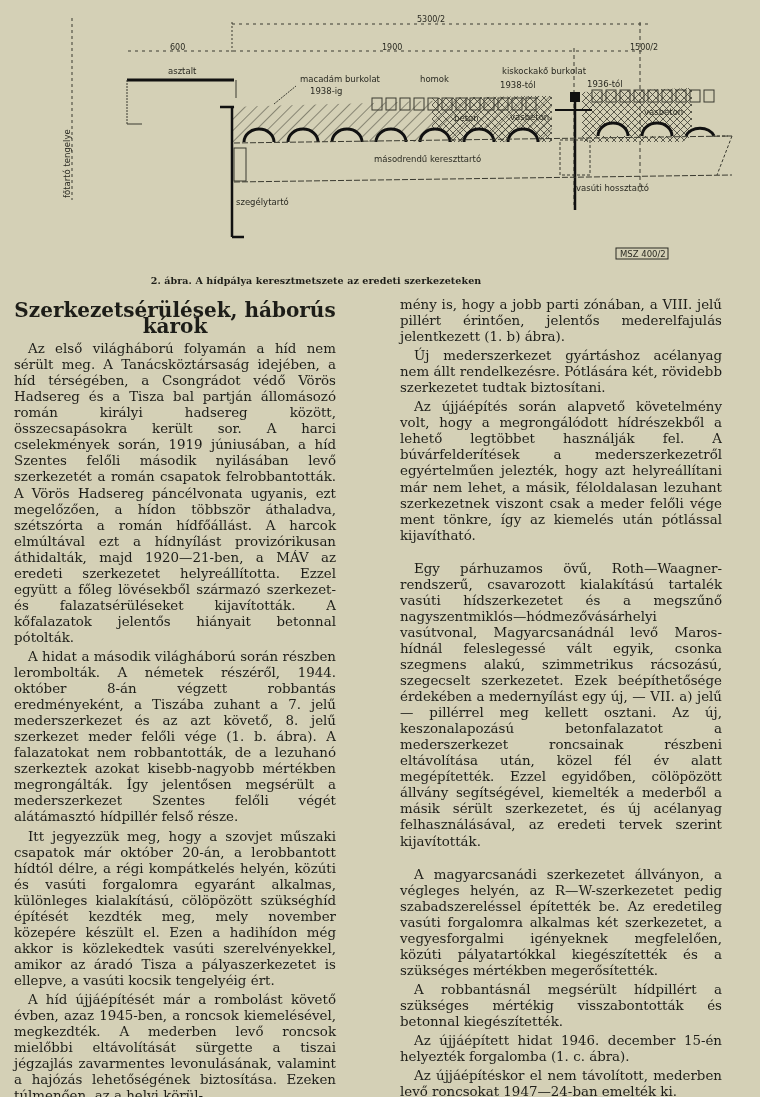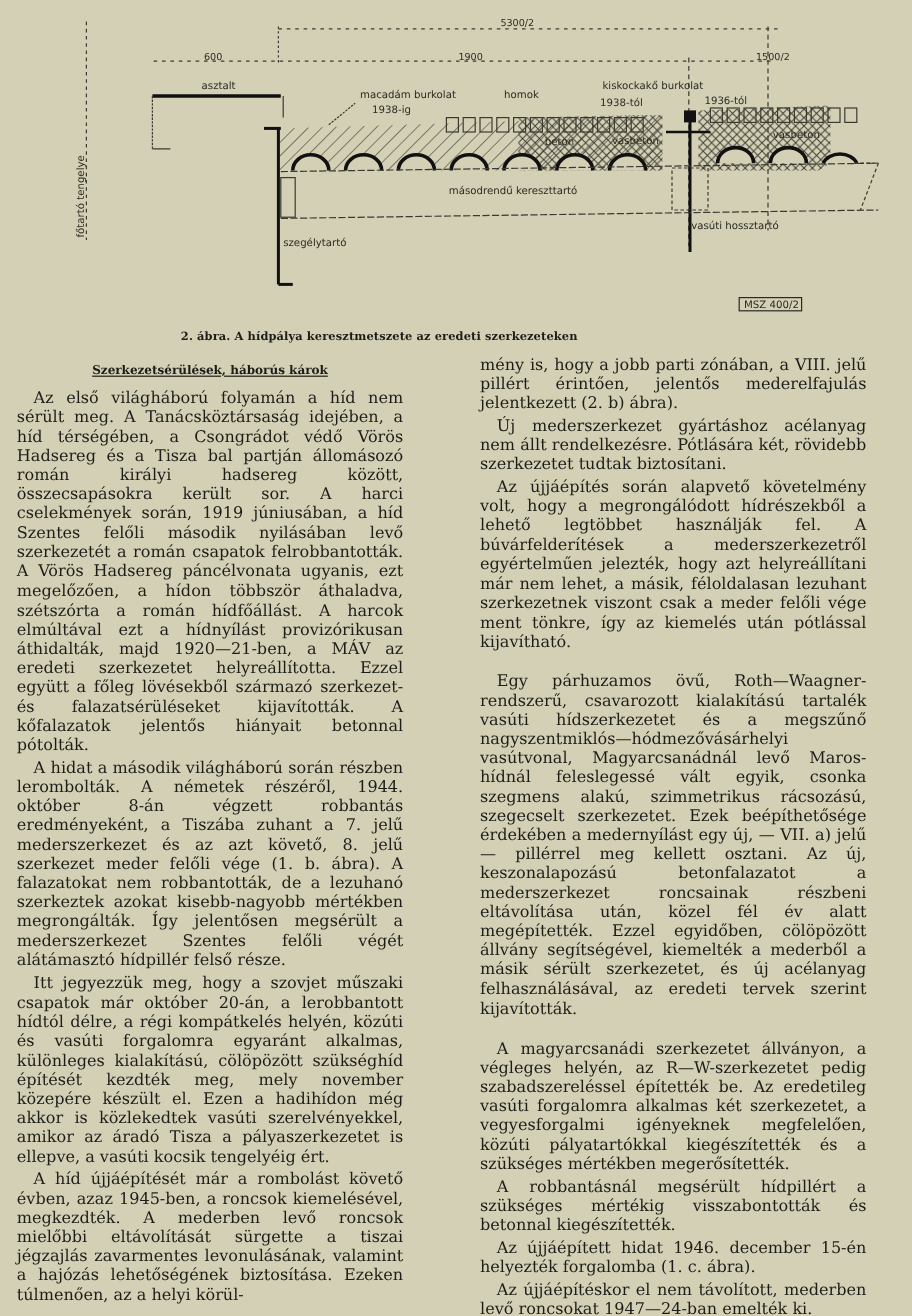--- a/index.html
+++ b/index.html
@@ -13,23 +13,22 @@
   .figure svg { position: absolute; left: 0; top: 0; }
   .fig-caption {
     position: absolute; left: 0; top: 275px; width: 608px; text-align: center;
     font-family: "DejaVu Serif", serif; font-size: 9.5px; font-weight: bold;
     letter-spacing: 0.1px;
   }
   .col { position: absolute; top: 297px; width: 322px; font-size: 13.4px; line-height: 16.05px; text-align: justify; }
   .col.left { left: 14px; }
   .col.right { left: 400px; top: 297px; }
   .col h2 {
-    font-size: 10px; font-weight: bold; text-align: center; margin: 5px 0 7px 0;
+    font-size: 20px; font-weight: bold; text-align: center; margin: 5px 0 7px 0;
     font-family: "DejaVu Serif", serif;
-    text-decoration: underline;
   }
   .col p { margin: 0 0 3px 0; text-indent: 14px; hyphens: manual; }
   .col p.cont { text-indent: 0; }
   .col p.gap { margin-top: 17px; }
   .dim { font-family: "DejaVu Sans", sans-serif; font-size: 8px; fill: #2a2a22; }
   .lbl { font-family: "DejaVu Sans", sans-serif; font-size: 8.5px; fill: #2a2a22; }
 </style>
 </head>
 <body>
 
@@ -141,21 +140,21 @@
 
 <div class="col left">
   <h2>Szerkezetsérülések, háborús károk</h2>
   <p>Az első világháború folyamán a híd nem sérült meg. A Tanácsköztársaság idejében, a híd térségében, a Csongrádot védő Vörös Hadsereg és a Tisza bal partján állomásozó román királyi hadsereg között, összecsapásokra került sor. A harci cselekmények során, 1919 júniusában, a híd Szentes felőli második nyilásában levő szerkezetét a román csapatok felrobbantották. A Vörös Hadsereg páncélvonata ugyanis, ezt megelőzően, a hídon többször áthaladva, szétszórta a román hídfőállást. A harcok elmúltával ezt a hídnyílást provizórikusan áthidalták, majd 1920—21-ben, a MÁV az eredeti szerkezetet helyreállította. Ezzel együtt a főleg lövésekből származó szerkezet- és falazatsérüléseket kijavították. A kőfalazatok jelentős hiányait betonnal pótolták.</p>
   <p>A hidat a második világháború során részben lerombolták. A németek részéről, 1944. október 8-án végzett robbantás eredményeként, a Tiszába zuhant a 7. jelű mederszerkezet és az azt követő, 8. jelű szerkezet meder felőli vége (1. b. ábra). A falazatokat nem robbantották, de a lezuhanó szerkeztek azokat kisebb-nagyobb mértékben megrongálták. Így jelentősen megsérült a mederszerkezet Szentes felőli végét alátámasztó hídpillér felső része.</p>
   <p>Itt jegyezzük meg, hogy a szovjet műszaki csapatok már október 20-án, a lerobbantott hídtól délre, a régi kompátkelés helyén, közúti és vasúti forgalomra egyaránt alkalmas, különleges kialakítású, cölöpözött szükséghíd építését kezdték meg, mely november közepére készült el. Ezen a hadihídon még akkor is közlekedtek vasúti szerelvényekkel, amikor az áradó Tisza a pályaszerkezetet is ellepve, a vasúti kocsik tengelyéig ért.</p>
   <p>A híd újjáépítését már a rombolást követő évben, azaz 1945-ben, a roncsok kiemelésével, megkezdték. A mederben levő roncsok mielőbbi eltávolítását sürgette a tiszai jégzajlás zavarmentes levonulásának, valamint a hajózás lehetőségének biztosítása. Ezeken túlmenően, az a helyi körül-</p>
 </div>
 
 <div class="col right">
-  <p class="cont">mény is, hogy a jobb parti zónában, a VIII. jelű pillért érintően, jelentős mederelfajulás jelentkezett (2. b) ábra).</p>
+  <p class="cont">mény is, hogy a jobb parti zónában, a VIII. jelű pillért érintően, jelentős mederelfajulás jelentkezett (1. b) ábra).</p>
   <p>Új mederszerkezet gyártáshoz acélanyag nem állt rendelkezésre. Pótlására két, rövidebb szerkezetet tudtak biztosítani.</p>
   <p>Az újjáépítés során alapvető követelmény volt, hogy a megrongálódott hídrészekből a lehető legtöbbet használják fel. A búvárfelderítések a mederszerkezetről egyértelműen jelezték, hogy azt helyreállítani már nem lehet, a másik, féloldalasan lezuhant szerkezetnek viszont csak a meder felőli vége ment tönkre, így az kiemelés után pótlással kijavítható.</p>
   <p class="gap">Egy párhuzamos övű, Roth—Waagner-rendszerű, csavarozott kialakítású tartalék vasúti hídszerkezetet és a megszűnő nagyszentmiklós—hódmezővásárhelyi vasútvonal, Magyarcsanádnál levő Maros-hídnál feleslegessé vált egyik, csonka szegmens alakú, szimmetrikus rácsozású, szegecselt szerkezetet. Ezek beépíthetősége érdekében a medernyílást egy új, — VII. a) jelű — pillérrel meg kellett osztani. Az új, keszonalapozású betonfalazatot a mederszerkezet roncsainak részbeni eltávolítása után, közel fél év alatt megépítették. Ezzel egyidőben, cölöpözött állvány segítségével, kiemelték a mederből a másik sérült szerkezetet, és új acélanyag felhasználásával, az eredeti tervek szerint kijavították.</p>
   <p class="gap">A magyarcsanádi szerkezetet állványon, a végleges helyén, az R—W-szerkezetet pedig szabadszereléssel építették be. Az eredetileg vasúti forgalomra alkalmas két szerkezetet, a vegyesforgalmi igényeknek megfelelően, közúti pályatartókkal kiegészítették és a szükséges mértékben megerősítették.</p>
   <p>A robbantásnál megsérült hídpillért a szükséges mértékig visszabontották és betonnal kiegészítették.</p>
   <p>Az újjáépített hidat 1946. december 15-én helyezték forgalomba (1. c. ábra).</p>
   <p>Az újjáépítéskor el nem távolított, mederben levő roncsokat 1947—24-ban emelték ki.</p>
   <p class="gap">A hídon 1979-ben súlyos, majdnem katasztrófához vezető, ütközéses sérülés történt. A sérülést egy magas gémállással szállított markológép okoz-</p>
 </div>
 

